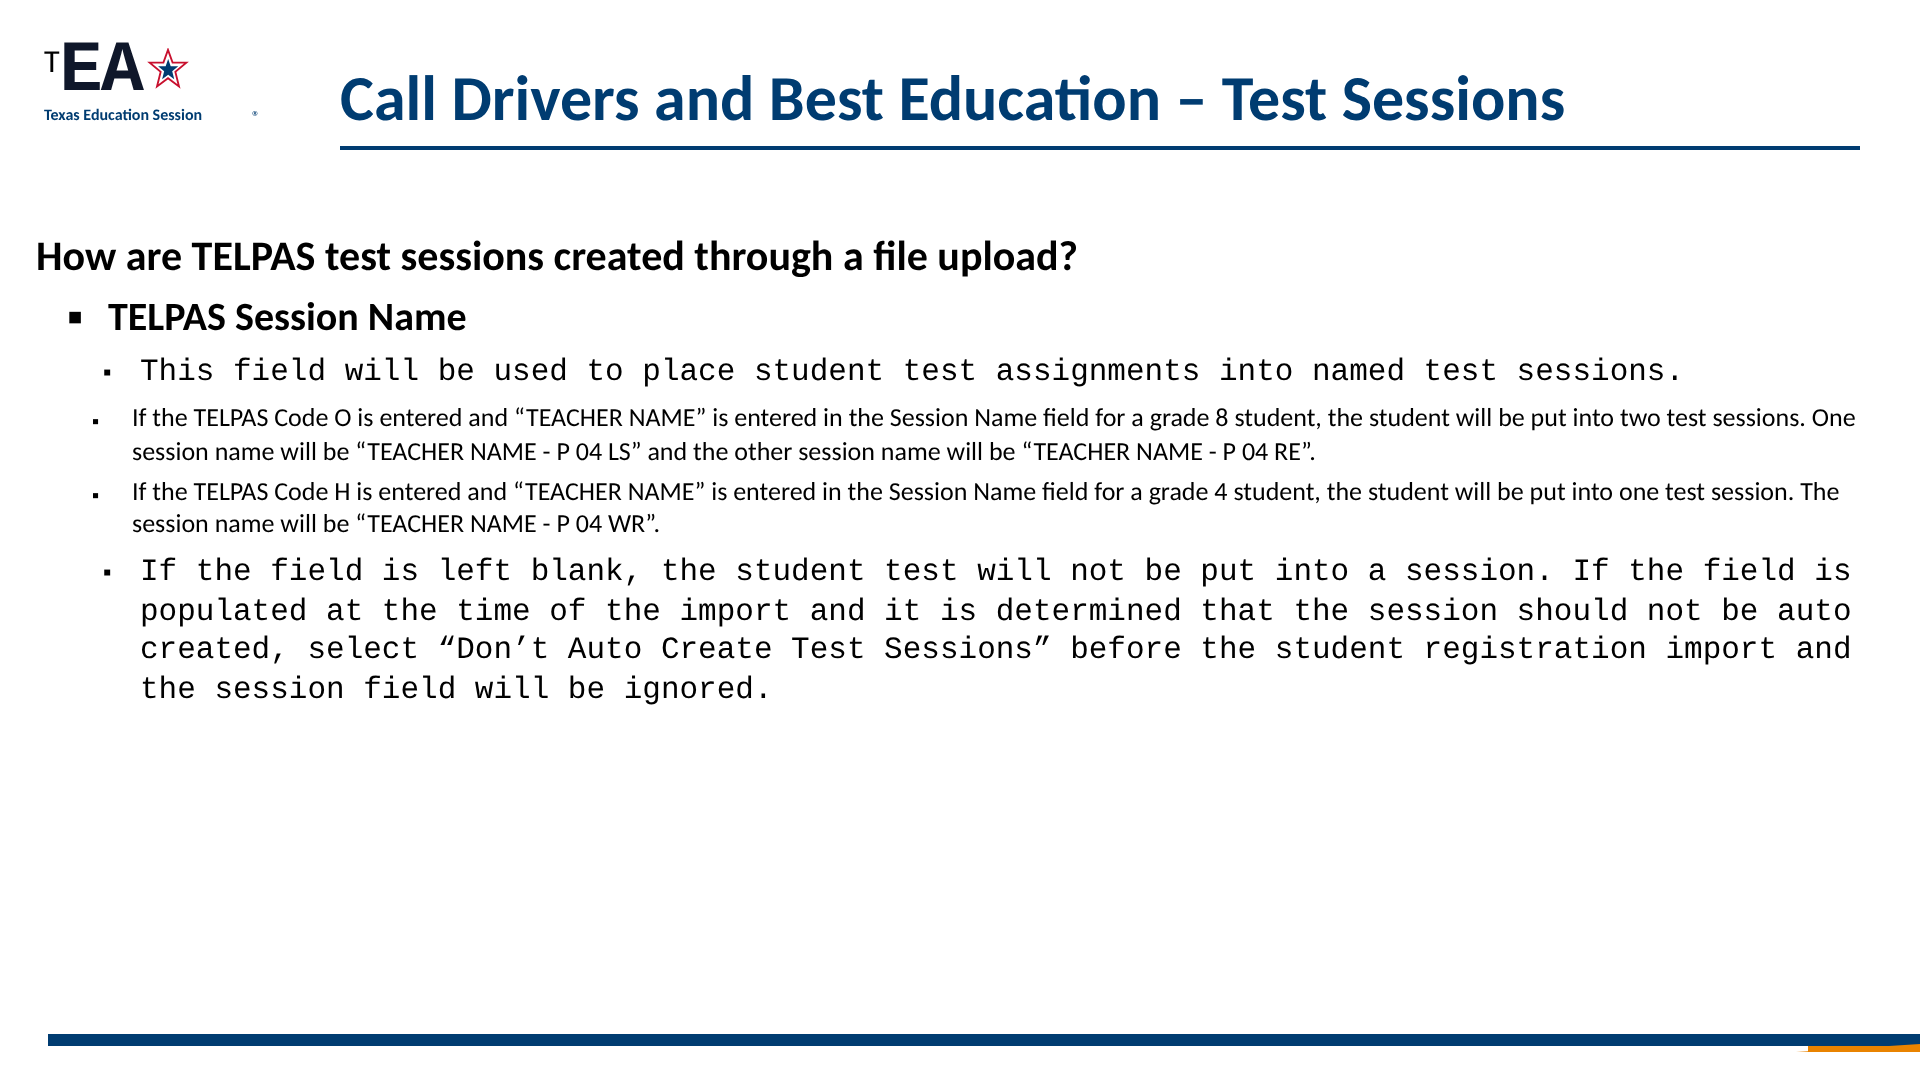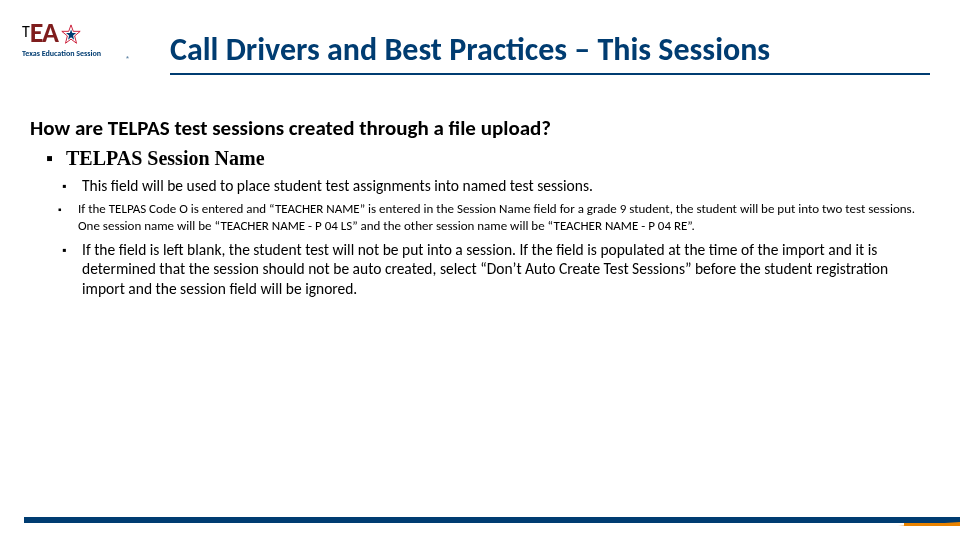--- a/index.html
+++ b/index.html
@@ -23,24 +23,25 @@
     top: 22px;
     left: 22px;
     width: 110px;
   }
   .logo-top {
     display: flex;
     align-items: flex-start;
   }
   .logo-ea {
     font-weight: 900;
-    font-size: 28px;
-    color: #7f1d1d;
+    font-size: 36px;
+    color: #0f172a;
     line-height: 0.8;
     letter-spacing: -1px;
+    font-family: Liberation Mono, monospace;
   }
   .logo-star {
     width: 22px;
     height: 22px;
     position: relative;
     margin-left: 2px;
     margin-top: 2px;
   }
   .logo-star svg { display:block; }
   .logo-sub {
@@ -66,35 +67,34 @@
     font-size: 32px;
     font-weight: 700;
     color: #003c71;
     border-bottom: 2px solid #003c71;
     padding-bottom: 4px;
   }
   
   .body {
     position: absolute;
     top: 115px;
-    left: 30px;
+    left: 18px;
     right: 28px;
     color: #000;
   }
   .q {
     font-size: 21px;
     font-weight: 700;
     color: #000;
     margin-bottom: 6px;
   }
   ul.lvl1 {
     list-style: none;
     padding-left: 36px;
     margin: 0 0 4px 0;
-    font-family: Liberation Serif, serif;
   }
   ul.lvl1 > li::before {
     content: "▪";
     position: absolute;
     margin-left: -20px;
     color: #000;
   }
   ul.lvl1 > li {
     font-size: 20px;
     font-weight: 700;
@@ -113,20 +113,21 @@
     color: #000;
     font-size: 12px;
     top: 3px;
   }
   ul.lvl2 > li {
     font-size: 15.5px;
     font-weight: 400;
     line-height: 1.25;
     position: relative;
     margin-bottom: 4px;
+    font-family: Liberation Mono, monospace;
   }
   ul.lvl3 {
     list-style: none;
     padding-left: 48px;
     margin: 6px 0 6px 0;
   }
   ul.lvl3 > li::before {
     content: "▪";
     position: absolute;
     margin-left: -20px;
@@ -189,35 +190,36 @@
         <svg viewBox="0 0 24 24" width="22" height="22">
           <polygon points="12,1 14.5,8 22,8 16,13 18,21 12,16.5 6,21 8,13 2,8 9.5,8" fill="#ffffff" stroke="#c8102e" stroke-width="1"></polygon>
           <polygon points="12,1 14.5,8 22,8 16,13 18,21 12,16.5 6,21 8,13 2,8 9.5,8" fill="#003c71" transform="scale(0.55) translate(10,10)"></polygon>
         </svg>
       </span>
     </div>
     <span class="logo-sub">Texas Education Session</span>
   </div>
   <span class="logo-reg">®</span>
 
-  <div class="title">Call Drivers and Best Practices – This Sessions</div>
+  <div class="title">Call Drivers and Best Education – Test Sessions</div>
 
   <div class="body">
     <div class="q">How are TELPAS test sessions created through a file upload?</div>
 
     <ul class="lvl1">
       <li>TELPAS Session Name</li>
     </ul>
 
     <ul class="lvl2">
       <li>This field will be used to place student test assignments into named test sessions.</li>
     </ul>
 
     <ul class="lvl3">
-      <li>If the TELPAS Code O is entered and “TEACHER NAME” is entered in the Session Name field for a grade 9 student, the student will be put into two test sessions.  One session name will be “TEACHER NAME - P 04 LS” and the other session name will be “TEACHER NAME - P 04 RE”.</li>
+      <li>If the TELPAS Code O is entered and “TEACHER NAME” is entered in the Session Name field for a grade 8 student, the student will be put into two test sessions.  One session name will be “TEACHER NAME - P 04 LS” and the other session name will be “TEACHER NAME - P 04 RE”.</li>
+      <li>If the TELPAS Code H is entered and “TEACHER NAME” is entered in the Session Name field for a grade 4 student, the student will be put into one test session.  The session name will be “TEACHER NAME - P 04 WR”.</li>
     </ul>
 
     <ul class="lvl2">
       <li>If the field is left blank, the student test will not be put into a session. If the field is populated at the time of the import and it is determined that the session should not be auto created, select “Don’t Auto Create Test Sessions” before the student registration import and the session field will be ignored.</li>
     </ul>
   </div>
 
   <div class="footer">
     <div class="footer-blue"></div>
     <div class="footer-orange2"></div>

